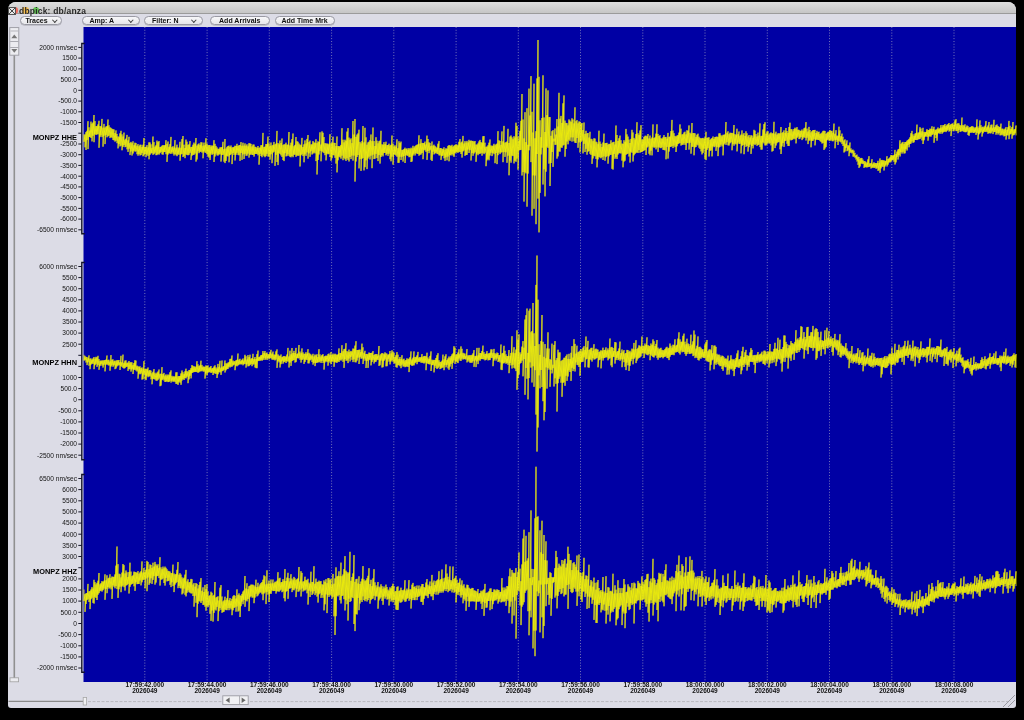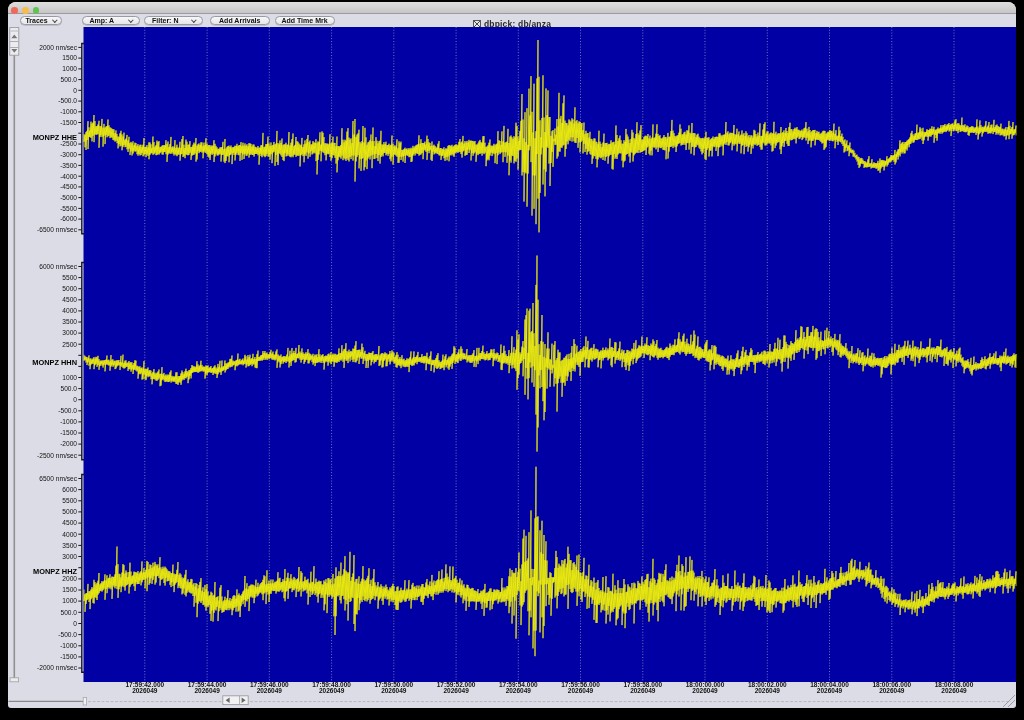--- a/index.html
+++ b/index.html
@@ -5,21 +5,21 @@
   font-family:"Liberation Sans", sans-serif; }
 #win { position:absolute; left:8px; top:2px; width:1008px; height:706px;
   background:#dcdce6; border-radius:8px 8px 3px 3px; }
 #titlebar { position:absolute; left:0; top:0; width:1008px; height:12px;
   background:linear-gradient(#dedede,#c6c6c6); border-radius:8px 8px 0 0;
   border-bottom:1px solid #9b9b9b; }
 .tl { position:absolute; top:5.3px; width:6.6px; height:6.6px; border-radius:50%; }
 #tl-r { left:3.2px; background:#ee6a5e; }
 #tl-y { left:14px; background:#f5bd4f; }
 #tl-g { left:24.7px; background:#61c354; }
-#title { position:absolute; top:17px; width:100%; text-align:center;
+#title { position:absolute; top:4px; width:100%; 
   font-size:8.5px; font-weight:bold; color:#2a2a2a; letter-spacing:0.2px; }
 
 .btn { position:absolute; top:13.5px; height:9.5px; border-radius:5px;
   background:linear-gradient(#f7f7f9,#e6e6ea); border:1px solid #9a9aa4;
   font-size:7px; font-weight:bold; color:#111; text-align:center;
   line-height:8px; box-shadow:0 0.5px 0.5px rgba(0,0,0,0.25); }
 .ind { position:absolute; width:3.6px; height:3.6px;
   border-right:1.1px solid #444; border-bottom:1.1px solid #444;
   transform:rotate(45deg); top:1.8px; }
 #plot { position:absolute; left:0; top:0; }

